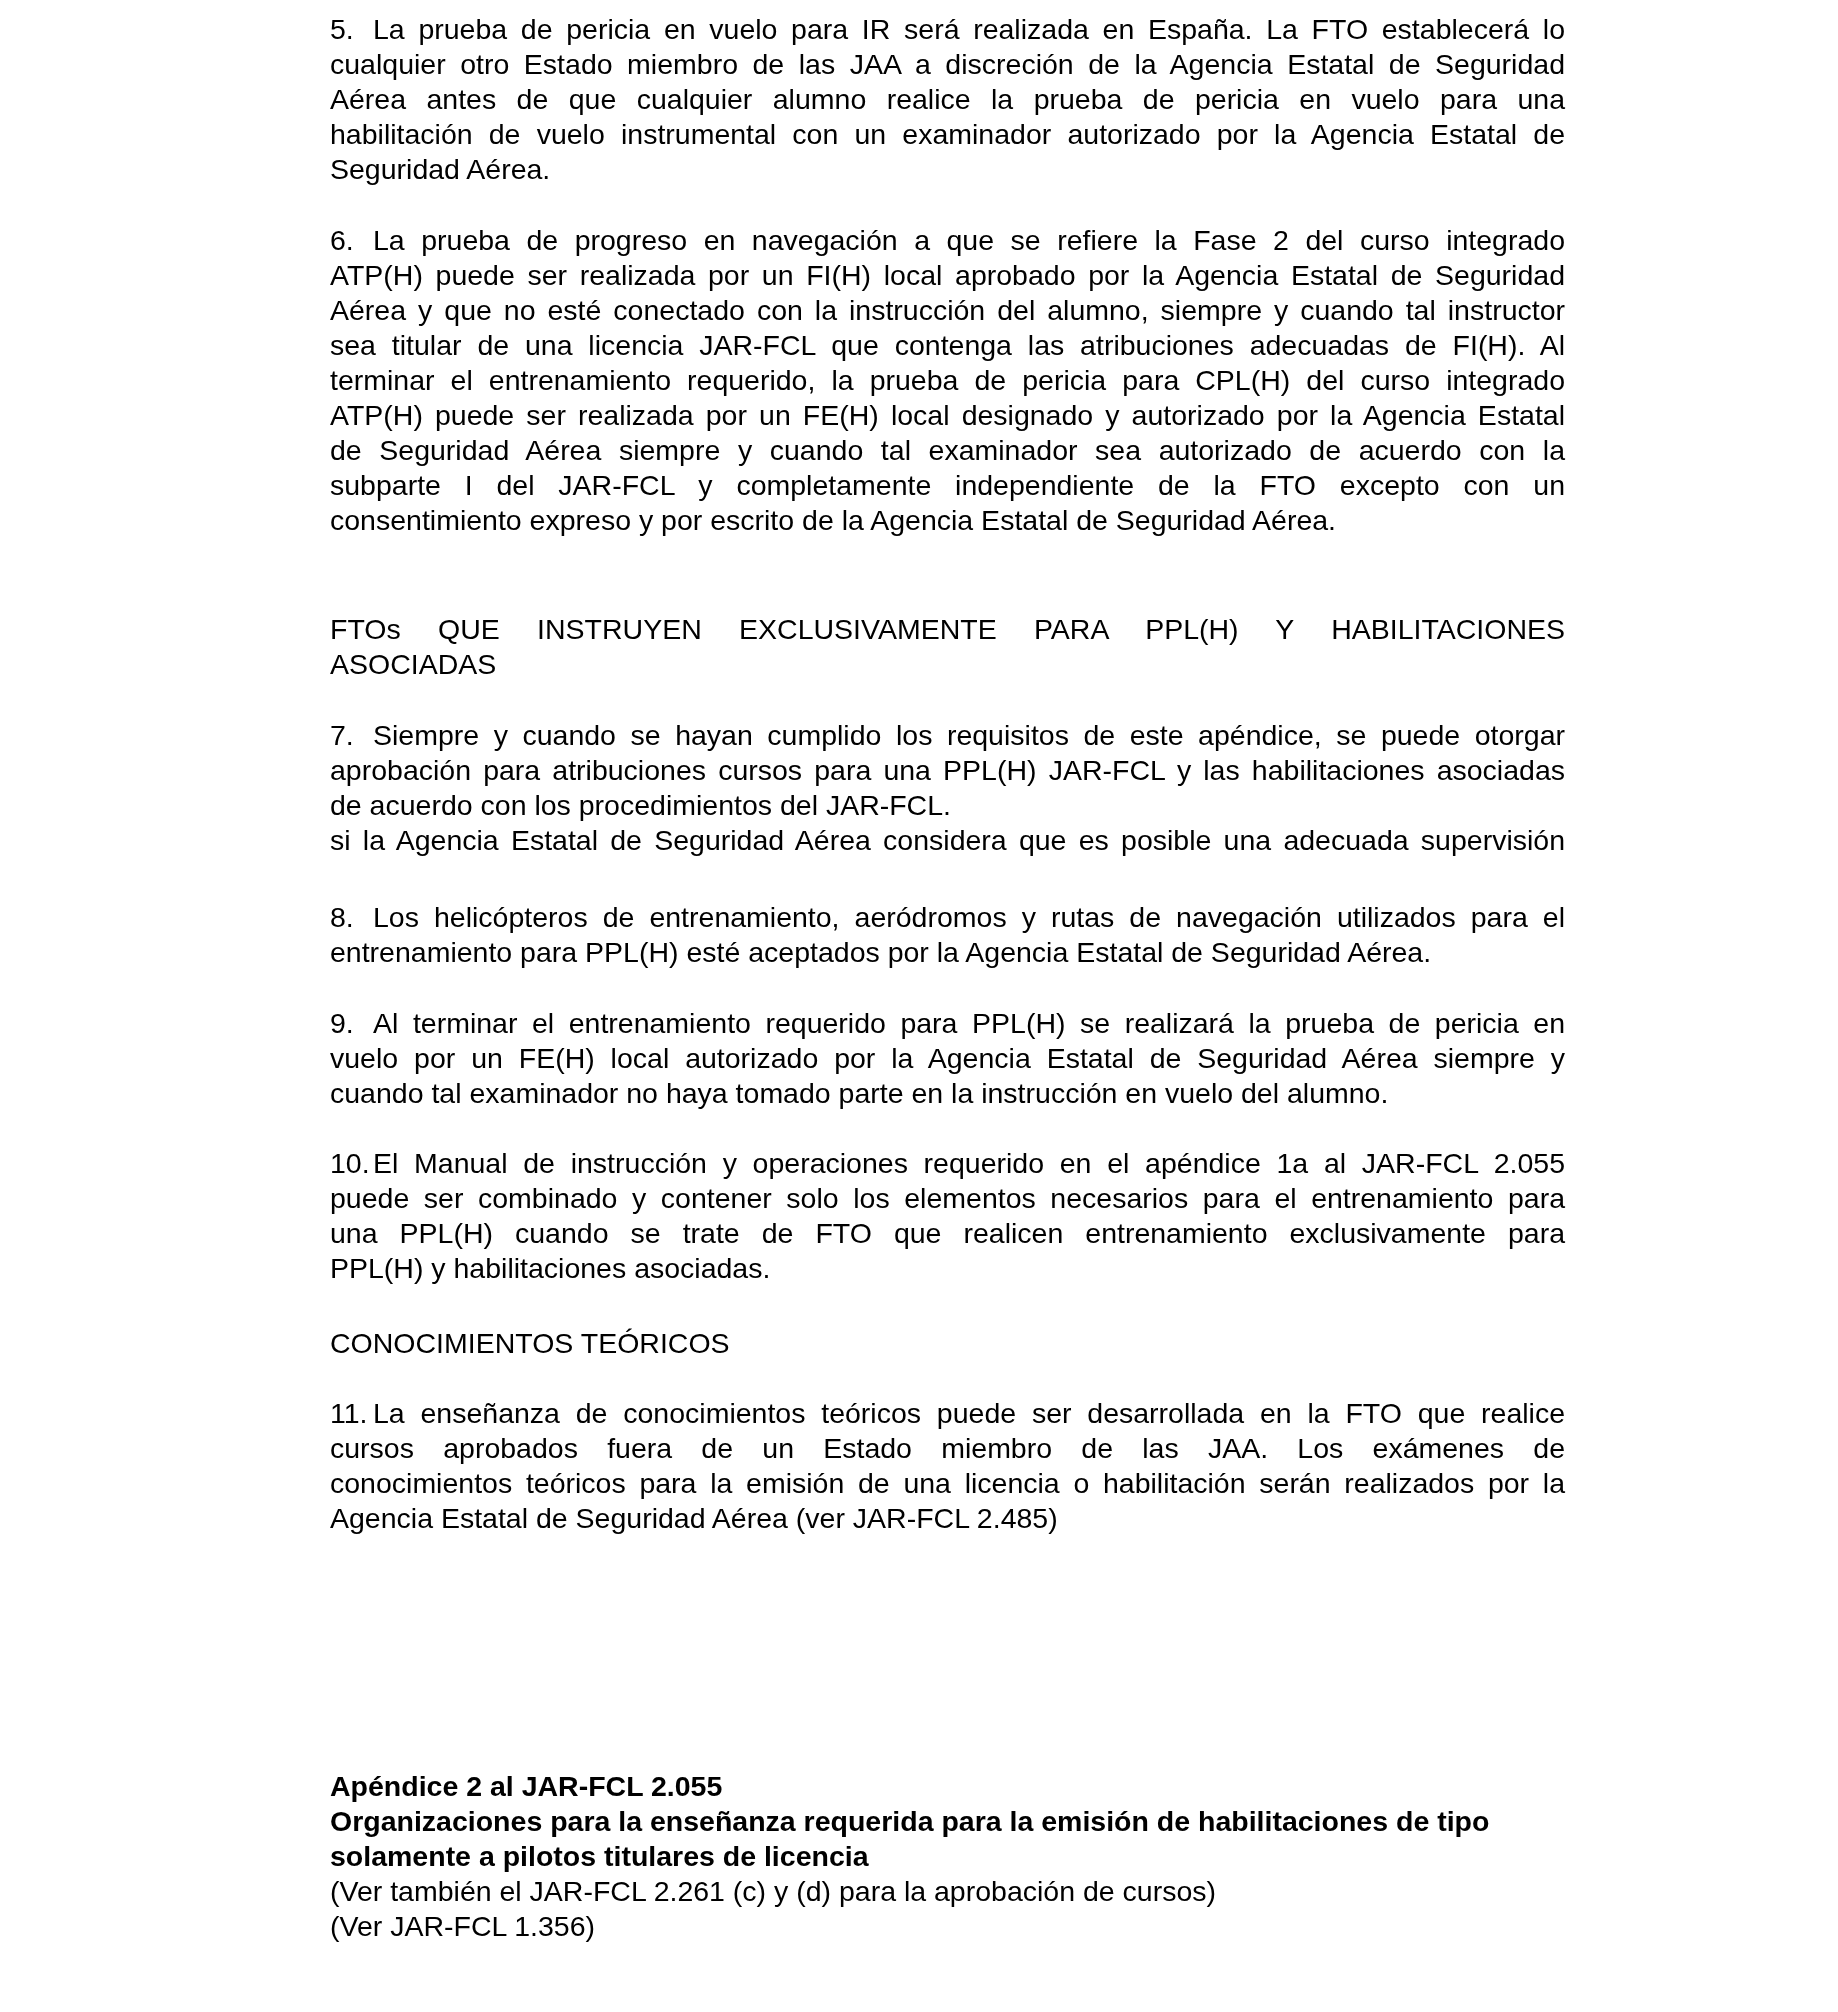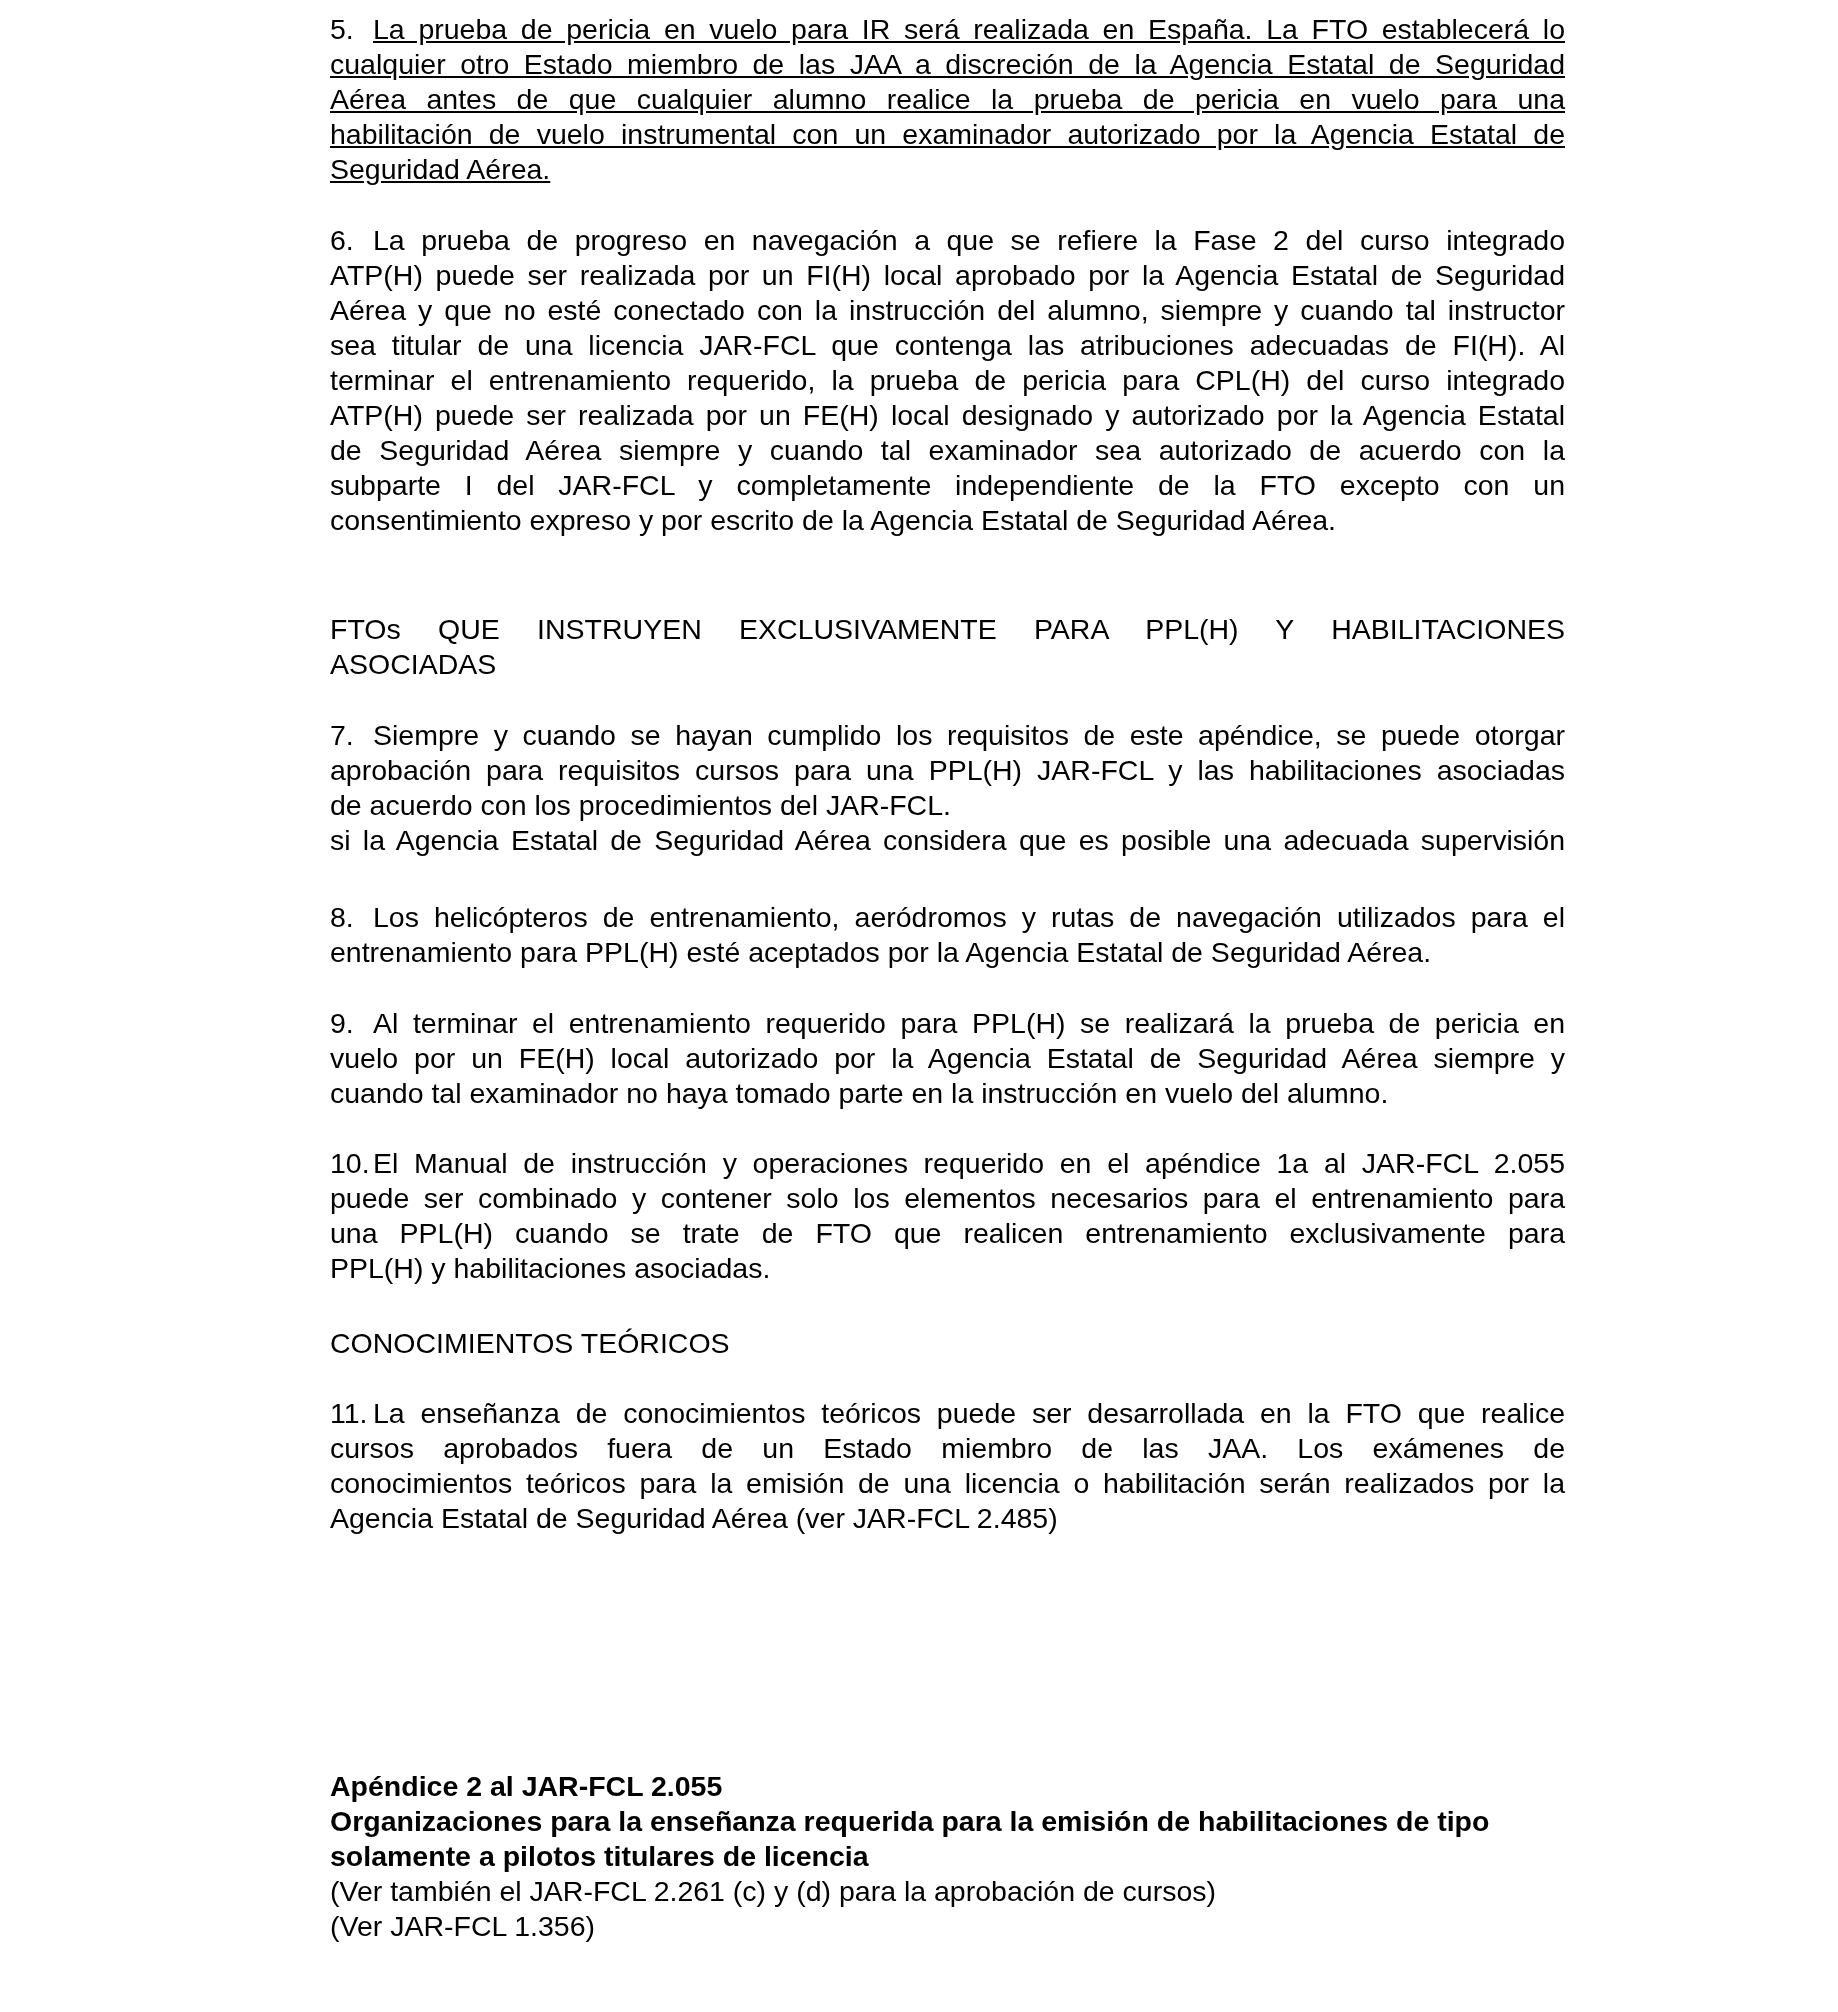--- a/index.html
+++ b/index.html
@@ -15,21 +15,21 @@
   .doc {
     position: absolute;
     left: 330px;
     top: 12px;
     width: 1235px;
     font-size: 28.5px;
     line-height: 35px;
   }
   .block { margin: 0; }
   
-  .doc > .block:nth-child(1) { margin-bottom: 36px; text-decoration: underline; }
+  .doc > .block:nth-child(1) { margin-bottom: 36px; }
   .doc > .block:nth-child(2) { margin-bottom: 74px; }
   .doc > .block:nth-child(3) { margin-bottom: 36px; }
   .doc > .block:nth-child(4) { margin-bottom: 42px; }
   .doc > .block:nth-child(5) { margin-bottom: 36px; }
   .doc > .block:nth-child(6) { margin-bottom: 35px; }
   .doc > .block:nth-child(7) { margin-bottom: 40px; }
   .doc > .block:nth-child(8) { margin-bottom: 35px; }
   .doc > .block:nth-child(9) { margin-bottom: 233px; }
   .line {
     text-align: justify;
@@ -68,21 +68,21 @@
         <div class="line">de Seguridad Aérea siempre y cuando tal examinador sea autorizado de acuerdo con la</div>
         <div class="line">subparte I del JAR-FCL y completamente independiente de la FTO excepto con un</div>
         <div class="line last">consentimiento expreso y por escrito de la Agencia Estatal de Seguridad Aérea.</div>
       </div>
       <div class="block">
         <div class="line">FTOs QUE INSTRUYEN EXCLUSIVAMENTE PARA PPL(H) Y HABILITACIONES</div>
         <div class="line last">ASOCIADAS</div>
       </div>
       <div class="block">
         <div class="line"><span class="num">7.</span><span>Siempre y cuando se hayan cumplido los requisitos de este apéndice, se puede otorgar</span></div>
-        <div class="line">aprobación para requisitos cursos para una PPL(H) JAR-FCL y las habilitaciones asociadas</div>
+        <div class="line">aprobación para atribuciones cursos para una PPL(H) JAR-FCL y las habilitaciones asociadas</div>
         <div class="line last">de acuerdo con los procedimientos del JAR-FCL.</div>
         <div class="line">si la Agencia Estatal de Seguridad Aérea considera que es posible una adecuada supervisión</div>
       </div>
       <div class="block">
         <div class="line"><span class="num">8.</span><span>Los helicópteros de entrenamiento, aeródromos y rutas de navegación utilizados para el</span></div>
         <div class="line last">entrenamiento para PPL(H) esté aceptados por la Agencia Estatal de Seguridad Aérea.</div>
       </div>
       <div class="block">
         <div class="line"><span class="num">9.</span><span>Al terminar el entrenamiento requerido para PPL(H) se realizará la prueba de pericia en</span></div>
         <div class="line">vuelo por un FE(H) local autorizado por la Agencia Estatal de Seguridad Aérea siempre y</div>

